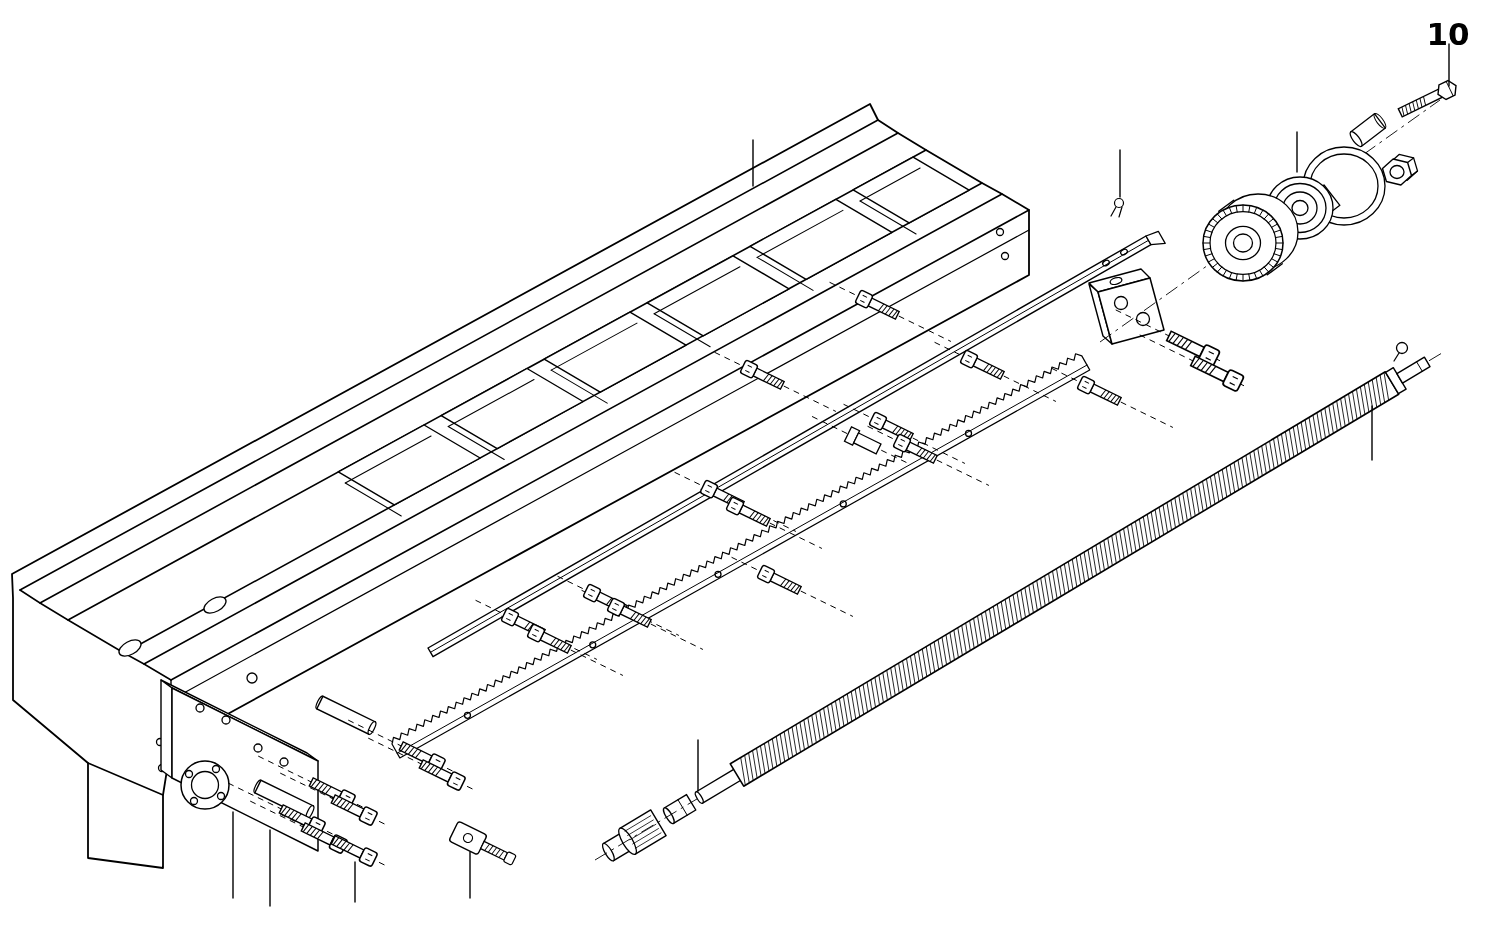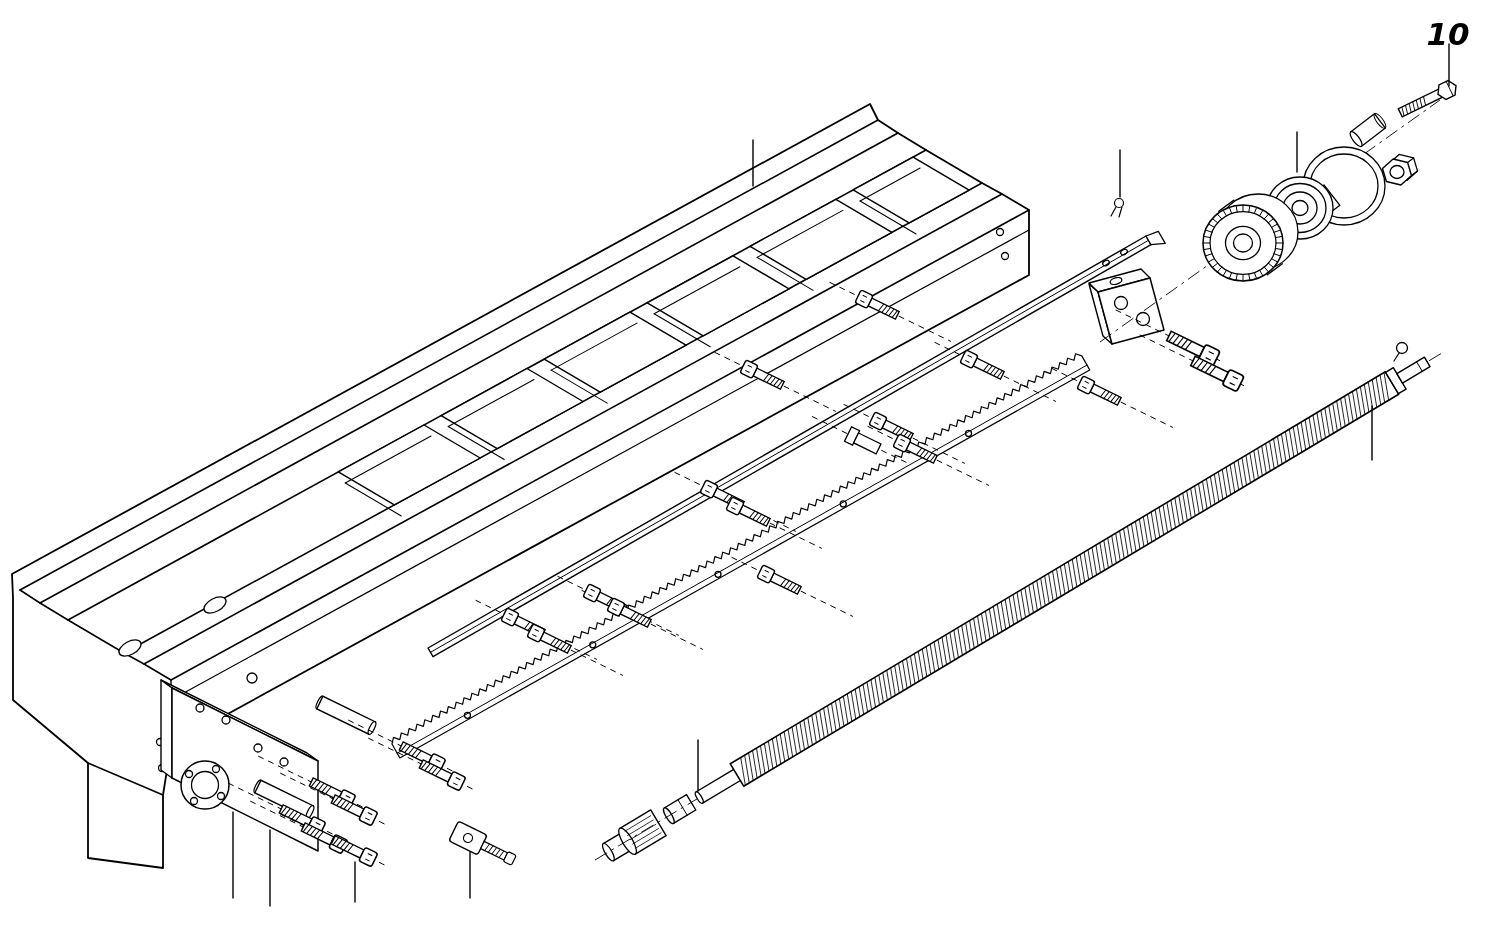--- a/index.html
+++ b/index.html
@@ -1,17 +1,17 @@
 <!DOCTYPE html>
 <html><head>
 <meta charset="utf-8">
 <style>
   html,body{margin:0;padding:0;background:#ffffff;}
   .stage{position:relative;width:1500px;height:951px;background:#ffffff;overflow:hidden;
-         font-family:"DejaVu Sans", sans-serif;font-style:italic;}
+         font-family:"DejaVu Sans", sans-serif;}
   svg{display:block;}
   text{font-family:"DejaVu Sans", sans-serif;}
 </style>
 </head>
 <body>
 
 <div class="stage">
   <svg id="diagram" width="1500" height="951" viewBox="0 0 1500 951">
     <g id="g-bed">
         <polygon points="12.0,574.0 870.0,104.0 878.0,120.0 898.0,133.0 926.0,150.0 982.0,183.0 1002.0,194.0 1029.0,210.0 1029.0,275.0 171.0,745.0 163.0,795.0 163.0,868.0 88.0,858.0 88.0,763.0 13.0,700.0 13.0,598.0" fill="#fff" stroke="#000" stroke-width="1.8" stroke-linejoin="round" stroke-linecap="round"></polygon>

